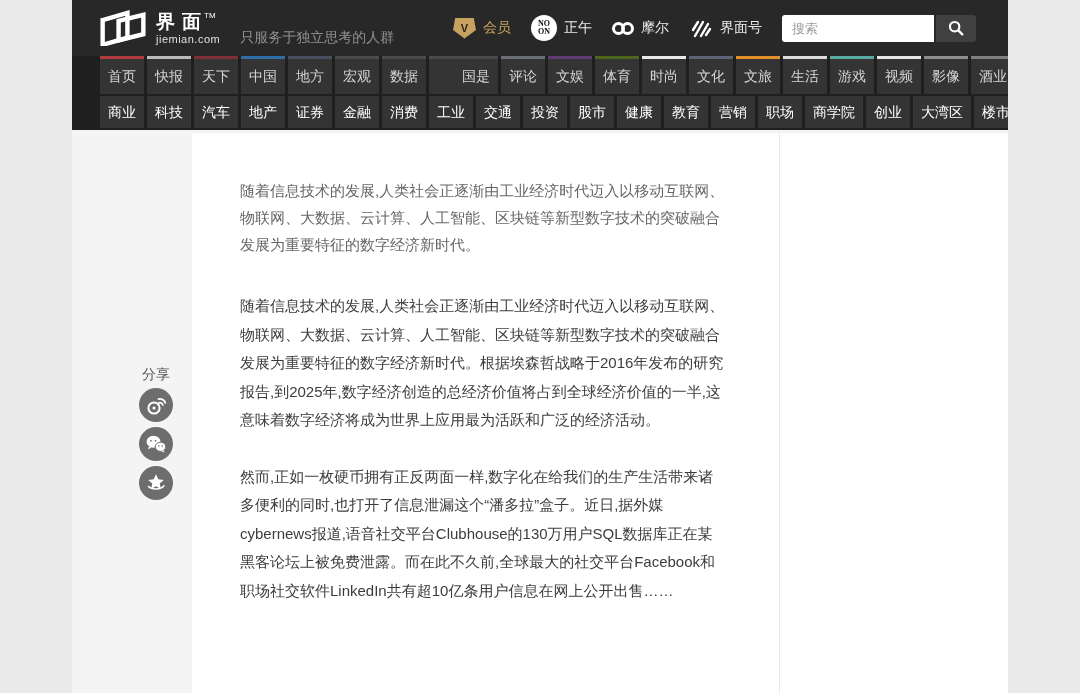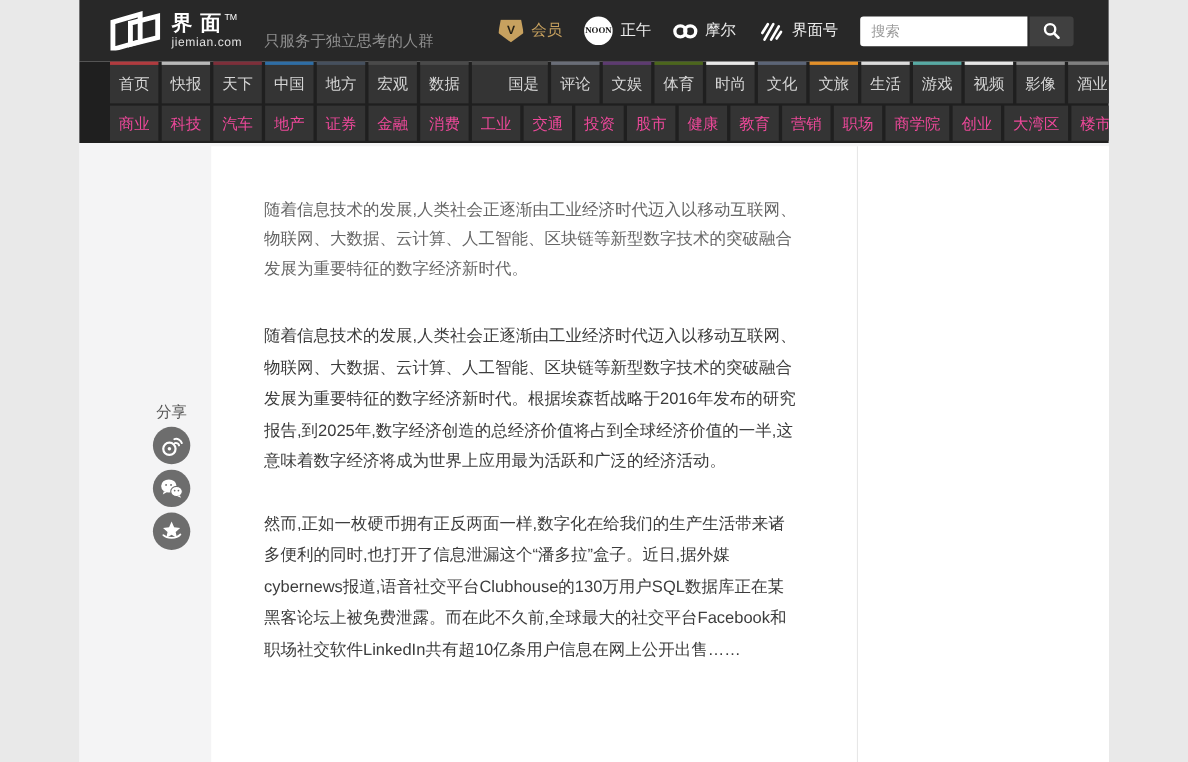--- a/index.html
+++ b/index.html
@@ -24,21 +24,21 @@
   .hdr-item { display:flex; align-items:center; gap:7px; color:#ececec; font-size:14px; cursor:pointer; }
   .vip-badge {
     width:23px; height:21px; background:#c7a15f;
     clip-path:polygon(10% 0, 90% 0, 100% 60%, 50% 100%, 0 60%);
     display:grid; place-items:center; color:#2a2417; font-weight:bold; font-size:11px;
   }
   .gold { color:#c7a15f; }
   .noon-badge {
     width:26px; height:26px; border-radius:50%; background:#fff; color:#101010;
     font-family:"Liberation Serif", serif; font-weight:bold; font-size:8px; line-height:8.5px;
-    display:flex; flex-direction:row; align-items:center; justify-content:center;
+    display:flex; flex-direction:column; align-items:center; justify-content:center;
   }
   .moer-badge { display:flex; align-items:center; }
   .ring { width:13px; height:13px; border:3.5px solid #fff; border-radius:50%; background:transparent; }
   .ring + .ring { margin-left:-4px; }
   .search { display:flex; align-items:center; }
   .search input {
     width:152px; height:27px; border:none; border-radius:3px 0 0 3px;
     padding:0 10px; font-size:13px; outline:none; background:#fff; color:#333;
     font-family:"Liberation Sans", sans-serif;
   }
@@ -52,21 +52,21 @@
   .nav-row1 { display:flex; align-items:flex-end; height:38px; }
   .nav-tile {
     height:38px; margin-right:3px; background:#343434; border-top:3px solid #7dd3fc;
     color:#d6d6d6; font-size:14px; line-height:34px; padding:0 8px; cursor:pointer; white-space:nowrap;
   }
   .nav-right { margin-left:auto; display:flex; align-items:center; gap:22px; padding-right:50px; height:38px; }
   .nav-link { color:#dedede; font-size:14px; cursor:pointer; white-space:nowrap; }
   .caret { font-size:9px; color:#9a9a9a; margin-left:5px; }
   .nav-row2 { display:flex; height:36px; padding-top:2px; }
   .nav-tile2 {
-    height:32px; margin-right:3px; background:#343434; color:#ec4899;
+    height:32px; margin-right:3px; background:#343434; color:#ffffff;
     font-size:14px; line-height:32px; padding:0 8px; cursor:pointer; white-space:nowrap;
   }
   
   .page { position:relative; height:563px; background:#f4f4f5; }
   .card { position:absolute; left:120px; top:3px; bottom:0; width:842px; background:#fff; display:flex; }
   .article { width:588px; padding:44px 52px 0 48px; border-right:1px solid #e7e7e7; }
   .sidebar { flex:1; background:#fff; }
   .title { font-size:24px; line-height:1.5; color:#141414; font-weight:bold; letter-spacing:.5px; margin-bottom:16px; }
   .summary { font-size:15px; line-height:1.8; color:#666; }
   .meta { margin-top:20px; font-size:12px; color:#b5b5b5; }

